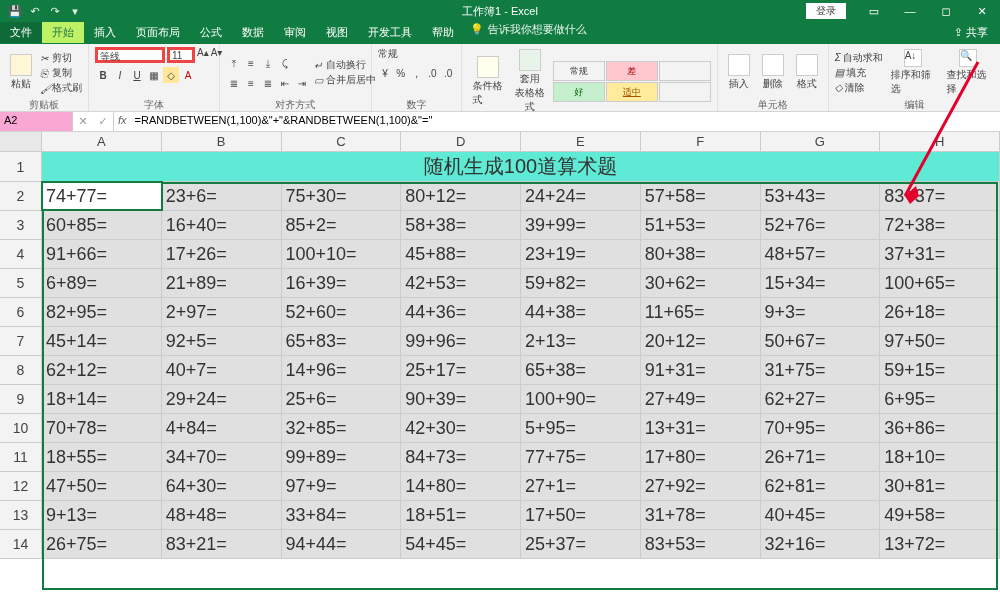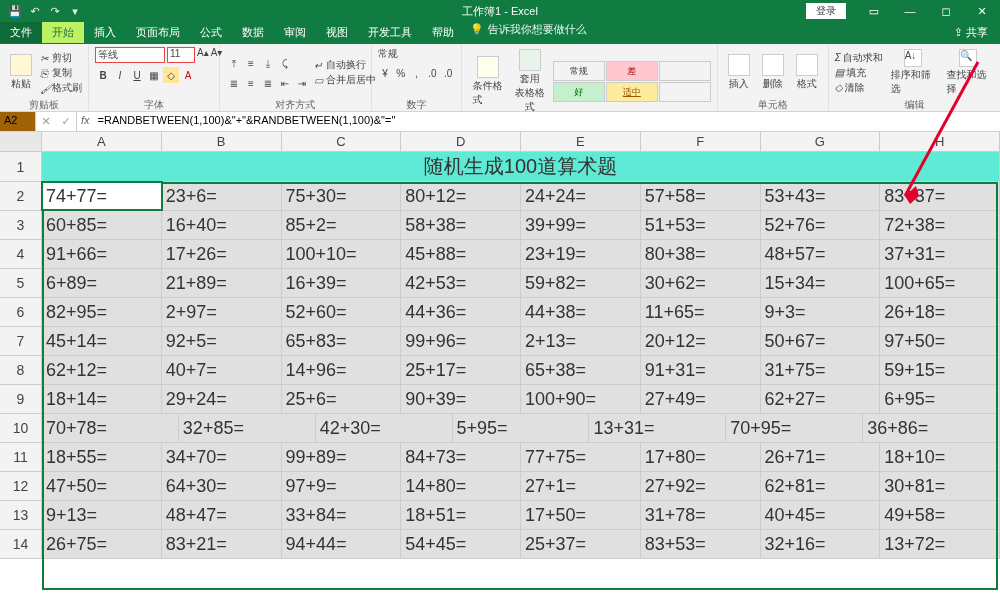--- a/index.html
+++ b/index.html
@@ -25,29 +25,29 @@
 
 .ribbon { height: 68px; background: #f3f3f3; border-bottom: 1px solid #d4d4d4; display: flex; font-size: 10px; color: #444; }
 .group { border-right: 1px solid #e1e1e1; padding: 3px 6px 1px; display: flex; flex-direction: column; }
 .group .body { flex: 1; display: flex; align-items: center; gap: 4px; }
 .group .label { text-align: center; font-size: 10px; color: #666; height: 12px; }
 .bigbtn { display: flex; flex-direction: column; align-items: center; gap: 1px; padding: 2px 4px; }
 .bigbtn .ic { width: 22px; height: 22px; background: #fff; border: 1px solid #ccc; }
 .smallrow { display: flex; flex-direction: column; gap: 1px; font-size: 10px; }
 .smallrow span { white-space: nowrap; display: flex; align-items: center; gap: 2px; }
 .fontsel { display: flex; gap: 2px; }
-.fontsel select, .fontsel .sel { border: 1px solid #ef4444; background: #fff; font-size: 10px; height: 16px; padding: 0 2px; }
+.fontsel select, .fontsel .sel { border: 3px solid #ef4444; background: #fff; font-size: 10px; height: 16px; padding: 0 2px; }
 .btnrow { display: flex; gap: 1px; margin-top: 2px; }
 .btnrow .b { width: 16px; height: 16px; border: 1px solid transparent; display: inline-flex; align-items: center; justify-content: center; font-size: 10px; }
 .styles-gallery { display: grid; grid-template-columns: repeat(3, 52px); grid-template-rows: repeat(2, 20px); gap: 1px; }
 .styles-gallery .cell { border: 1px solid #ccc; font-size: 9px; display: flex; align-items: center; justify-content: center; }
 
 
 .fbar { height: 20px; border-bottom: 1px solid #d4d4d4; display: flex; align-items: stretch; font-size: 11px; }
-.fbar .namebox { width: 36px; border-right: 1px solid #ccc; padding: 2px 4px; background: #a16207; }
+.fbar .namebox { width: 73px; border-right: 1px solid #ccc; padding: 2px 4px; background: #f9a8d4; }
 .fbar .fxbtns { display: flex; align-items: center; border-right: 1px solid #ccc; }
 .fbar .fxbtns span { width: 20px; text-align: center; color: #999; }
 .fbar .fx { padding: 2px 4px; font-style: italic; color: #666; }
 .fbar .formula { flex: 1; padding: 2px 4px; background: #fff; }
 
 
 .sheet { position: relative; }
 .colhead { display: flex; height: 20px; background: #f3f3f3; border-bottom: 1px solid #ccc; }
 .colhead .corner { width: 42px; border-right: 1px solid #ccc; background: #e8e8e8; }
 .colhead .ch { flex: 1; border-right: 1px solid #ccc; display: flex; align-items: center; justify-content: center; font-size: 13px; color: #444; }
@@ -382,20 +382,21 @@
         <div class="cell">25+6=</div>
         <div class="cell">90+39=</div>
         <div class="cell">100+90=</div>
         <div class="cell">27+49=</div>
         <div class="cell">62+27=</div>
         <div class="cell">6+95=</div>
       </div>
       <div class="row data">
         <div class="rh">10</div>
         <div class="cell">70+78=</div>
+        <div class="cell">4+84=</div>
         <div class="cell">32+85=</div>
         <div class="cell">42+30=</div>
         <div class="cell">5+95=</div>
         <div class="cell">13+31=</div>
         <div class="cell">70+95=</div>
         <div class="cell">36+86=</div>
       </div>
       <div class="row data">
         <div class="rh">11</div>
         <div class="cell">18+55=</div>
@@ -414,21 +415,21 @@
         <div class="cell">97+9=</div>
         <div class="cell">14+80=</div>
         <div class="cell">27+1=</div>
         <div class="cell">27+92=</div>
         <div class="cell">62+81=</div>
         <div class="cell">30+81=</div>
       </div>
       <div class="row data">
         <div class="rh">13</div>
         <div class="cell">9+13=</div>
-        <div class="cell">48+47=</div>
+        <div class="cell">48+48=</div>
         <div class="cell">33+84=</div>
         <div class="cell">18+51=</div>
         <div class="cell">17+50=</div>
         <div class="cell">31+78=</div>
         <div class="cell">40+45=</div>
         <div class="cell">49+58=</div>
       </div>
       <div class="row data">
         <div class="rh">14</div>
         <div class="cell">26+75=</div>

